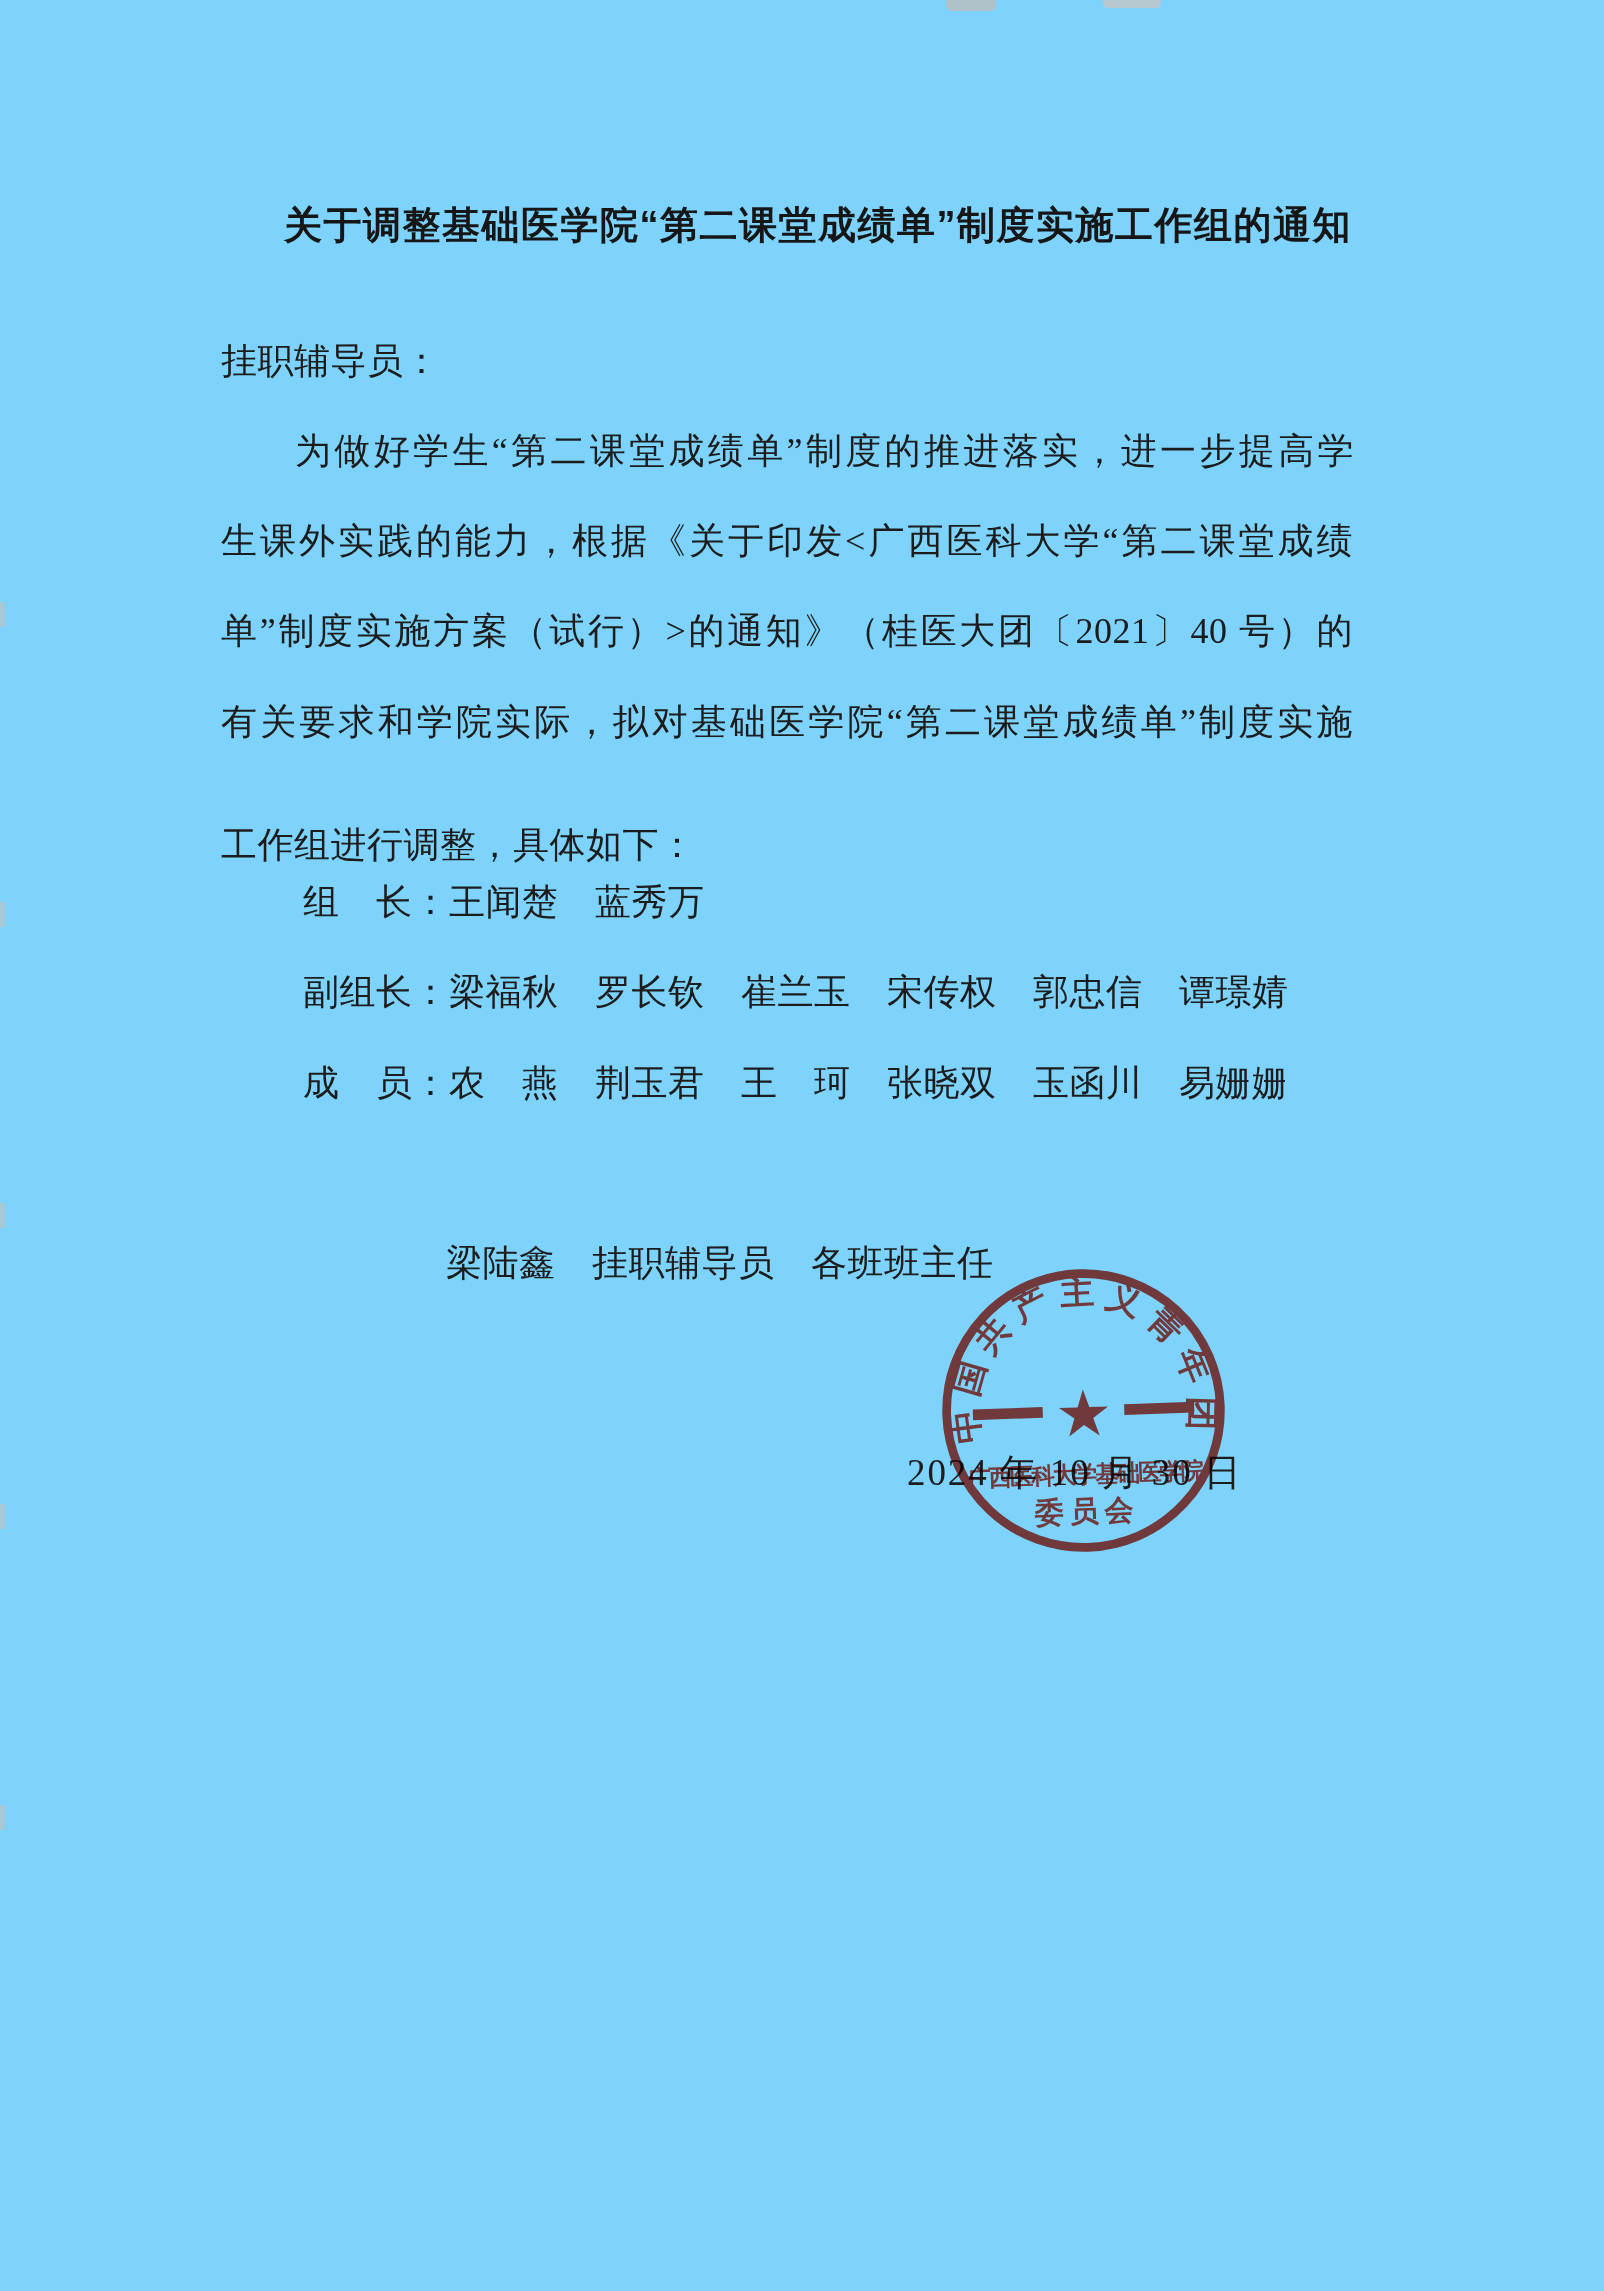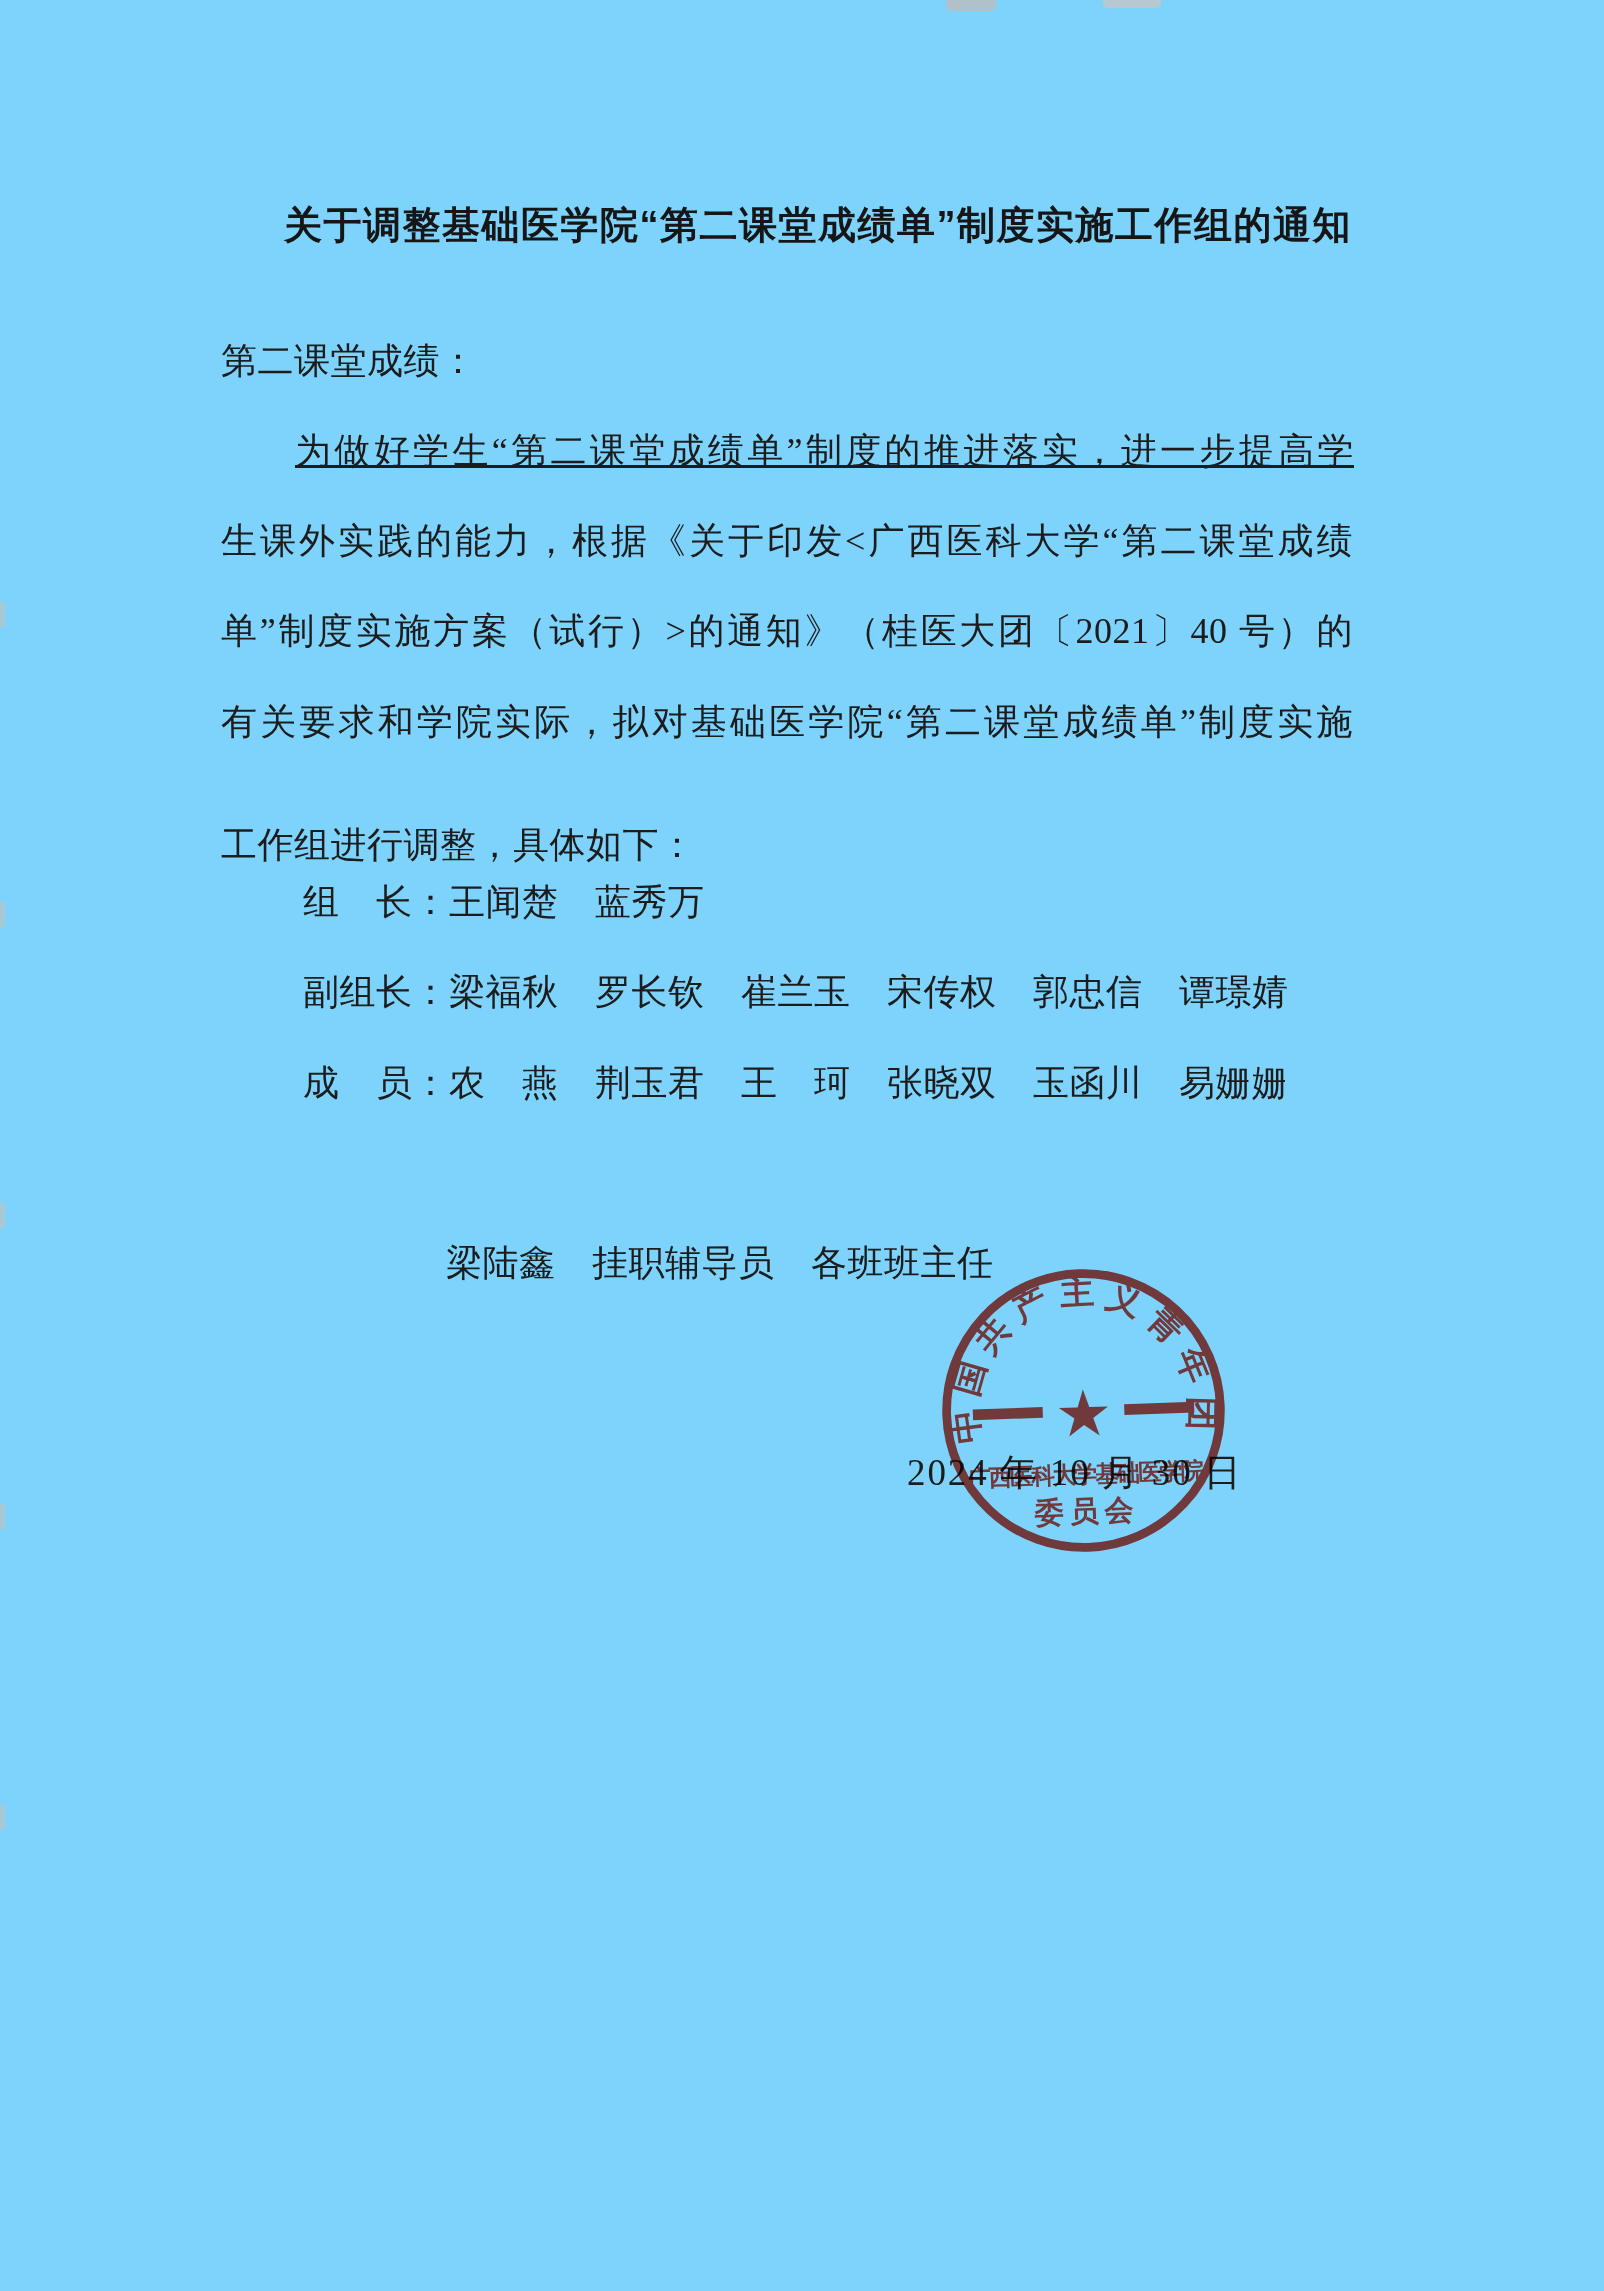--- a/index.html
+++ b/index.html
@@ -20,21 +20,21 @@
     font-weight:700;font-size:38px;letter-spacing:1.5px;
     color:#161616;
   }
   .tline{
     position:absolute;left:221px;
     font-size:36px;line-height:1.2;
     letter-spacing:0.5px;
     color:#1c1c1c;
   }
   .fill{width:1132px;text-align:justify;text-align-last:justify;}
-  .indent2{padding-left:74px;width:1059px;text-decoration:underline;}
+  .indent2{padding-left:74px;width:1059px;}
   .roster{left:303px;white-space:pre;}
   .roster-cont{left:446px;white-space:pre;}
   .closing-org{
     position:absolute;left:633px;top:1355px;
     font-size:39px;letter-spacing:2.4px;white-space:pre;
     z-index:2;
   }
   .closing-date{
     position:absolute;left:907px;top:1448px;
     font-size:37px;letter-spacing:1.9px;white-space:pre;
@@ -61,21 +61,21 @@
   <div class="artifact tab1"></div>
   <div class="artifact tab2"></div>
   <div class="artifact tick" style="top:602px"></div>
   <div class="artifact tick" style="top:902px"></div>
   <div class="artifact tick" style="top:1203px"></div>
   <div class="artifact tick" style="top:1504px"></div>
   <div class="artifact tick" style="top:1805px"></div>
 
   <div class="doc-title">关于调整基础医学院“第二课堂成绩单”制度实施工作组的通知</div>
 
-  <div class="tline" style="top:340px">第二课堂成绩：</div>
+  <div class="tline" style="top:340px">挂职辅导员：</div>
 
   <div class="tline fill indent2" style="top:430px">为做好学生“第二课堂成绩单”制度的推进落实，进一步提高学</div>
   <div class="tline fill" style="top:520px">生课外实践的能力，根据《关于印发&lt;广西医科大学“第二课堂成绩</div>
   <div class="tline fill" style="top:610px">单”制度实施方案（试行）&gt;的通知》（桂医大团〔2021〕40 号）的</div>
   <div class="tline fill" style="top:701px">有关要求和学院实际，拟对基础医学院“第二课堂成绩单”制度实施</div>
   <div class="tline" style="top:824px">工作组进行调整，具体如下：</div>
 
   <div class="tline roster" style="top:881px">组　长：王闻楚　蓝秀万</div>
   <div class="tline roster" style="top:971px">副组长：梁福秋　罗长钦　崔兰玉　宋传权　郭忠信　谭璟婧</div>
   <div class="tline roster" style="top:1062px">成　员：农　燕　荆玉君　王　珂　张晓双　玉函川　易姗姗</div>

